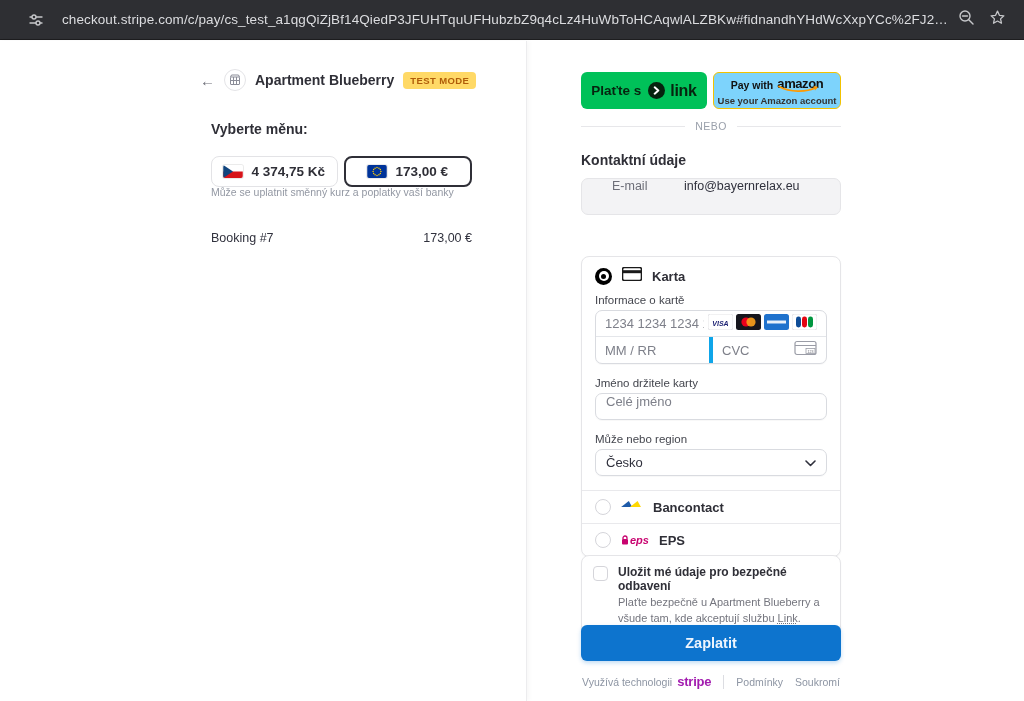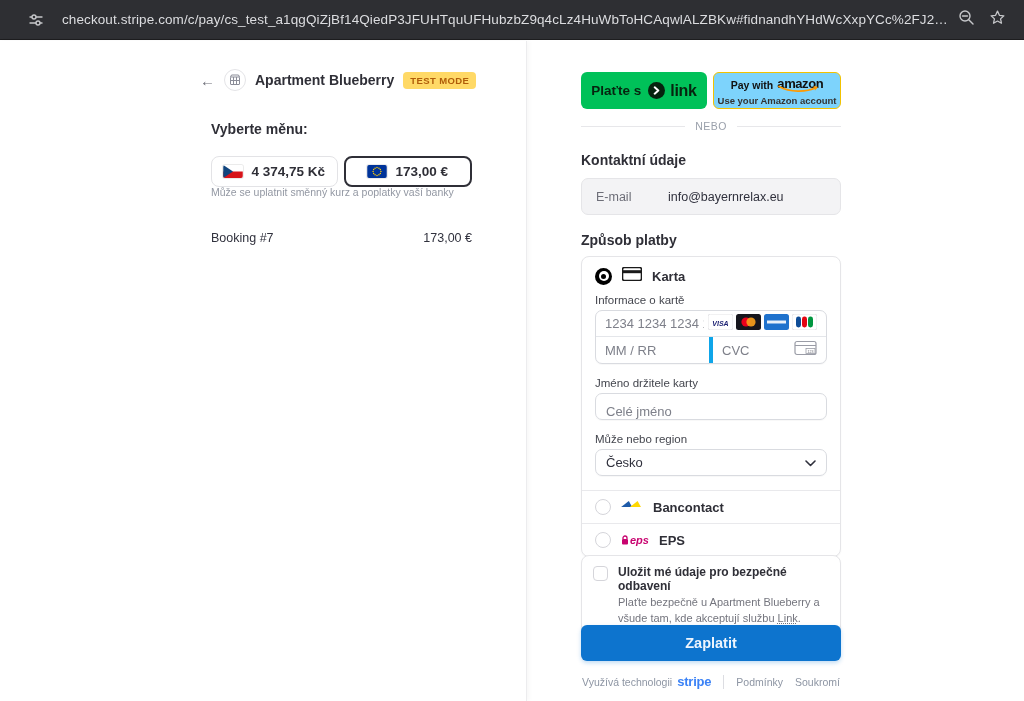--- a/index.html
+++ b/index.html
@@ -60,21 +60,21 @@
   .amazon-smile { position:absolute; left:1px; bottom:-5px; }
   .amazon-line2 { font-size:9.5px; font-weight:700; color:#333; margin-top:5px; }
 
   .nebo { top:79px; display:flex; align-items:center; gap:10px; }
   .nebo .line { flex:1; height:1px; background:#e7e7ea; }
   .nebo .txt { font-size:10.5px; color:#9aa0ab; letter-spacing:.5px; }
 
   .sec-title { font-size:14px; font-weight:700; color:#2f2f37; }
   .contact-title { top:111px; }
   .email-box { top:137px; height:37px; background:#f3f3f5; border:1px solid #e5e5e8;
-    border-radius:7px; display:flex; align-items:center; padding:0 14px; cursor:default; }
+    border-radius:7px; display:flex; padding:0 30px; cursor:default; }
   .email-label { font-size:12.5px; color:#6d6e78; width:72px; }
   .email-value { font-size:12.5px; color:#30313d; }
 
   .payment-title { top:191px; }
   .methods-box { top:215px; background:#fff; border:1px solid #e5e5e8; border-radius:8px;
     box-shadow:0 1px 2px rgba(0,0,0,.04); }
   .karta-head { display:flex; align-items:center; gap:10px; padding:10px 13px 2px; cursor:pointer; }
   .radio-sel { width:17px; height:17px; border-radius:50%; background:#000; position:relative; flex:none; }
   .radio-sel::after { content:""; position:absolute; inset:3.5px; background:#fff; border-radius:50%; }
   .radio-sel::before { content:""; position:absolute; inset:6px; background:#000; border-radius:50%; z-index:1; }
@@ -88,21 +88,21 @@
   .cg-row1 { height:26px; border-bottom:1px solid #e4e6ea; display:flex; align-items:center; padding:0 9px; gap:4px; }
   .cg-row1 input { flex:1; min-width:0; }
   .brand-icons { display:flex; gap:3px; }
   .cg-row2 { display:flex; height:26px; }
   .cg-exp { flex:1; display:flex; align-items:center; padding:0 9px; }
   .cg-cvc { flex:1; border-left:4px solid #0ea5e9; display:flex; align-items:center; padding:0 9px; gap:6px; }
   input { border:none; outline:none; background:transparent; font-family:inherit;
     font-size:13px; color:#30313d; width:100%; }
   input::placeholder { color:#7e808a; }
   .text-input { margin-top:1px; height:27px; border:1px solid #d9dbe0; border-radius:7px;
-    display:flex; align-items:flex-end; padding:0 10px; box-shadow:0 1px 1px rgba(0,0,0,.03); }
+    display:flex; align-items:flex-start; padding:0 10px; box-shadow:0 1px 1px rgba(0,0,0,.03); }
   .spacer14 { height:13px; }
   .select-input { margin-top:1px; height:27px; border:1px solid #d9dbe0; border-radius:7px;
     display:flex; align-items:center; justify-content:space-between; padding:0 10px;
     font-size:13px; color:#30313d; cursor:pointer; box-shadow:0 1px 1px rgba(0,0,0,.03); }
   .alt-method { display:flex; align-items:center; gap:10px; padding:0 13px; height:33px;
     border-top:1px solid #e9e9ec; cursor:pointer; }
 
   .save-box { top:514px; border:1px solid #e5e5e8; border-radius:8px; background:#fff;
     padding:9px 11px 10px; display:flex; gap:10px; box-shadow:0 1px 2px rgba(0,0,0,.04); }
   .checkbox { width:15px; height:15px; border:1px solid #d5d5da; border-radius:4px;
@@ -111,21 +111,21 @@
   .save-desc { font-size:11px; color:#74757e; line-height:1.42; margin-top:2px; }
   .save-desc .lnk { text-decoration:underline dotted; cursor:pointer; }
 
   .pay-btn { top:584px; height:36px; width:260px; background:#0d74ce; border:none; border-radius:6px;
     color:#eef5fd; font-size:14.5px; font-weight:600; cursor:pointer; font-family:inherit;
     box-shadow:0 2px 4px rgba(13,116,206,.25); }
 
   .footer { top:633px; display:flex; align-items:center; justify-content:center; gap:12px;
     color:#8d95a3; font-size:10.5px; }
   .powered { display:flex; align-items:baseline; gap:5px; }
-  .stripe-mark { font-size:13px; font-weight:800; color:#3b82f6; letter-spacing:-.2px;text-align:right; }
+  .stripe-mark { font-size:13px; font-weight:800; color:#a21caf; letter-spacing:-.2px;text-align:right; }
   .foot-div { width:1px; height:14px; background:#dcdde2; }
   .foot-link { cursor:pointer; }
 </style>
 </head>
 <body>
 
 <div class="screen">
 
   <div class="chrome-bar">
     <span class="chrome-tune">
@@ -249,21 +249,20 @@
       <span class="line"></span>
     </div>
 
     <div class="rc sec-title contact-title">Kontaktní údaje</div>
 
     <div class="rc email-box">
       <span class="email-label">E-mail</span>
       <span class="email-value">info@bayernrelax.eu</span>
     </div>
 
-    <div class="rc sec-title payment-title">Způsob platby</div>
 
     <div class="rc methods-box">
       <div class="karta-head">
         <span class="radio-sel"></span>
         <span>
           <svg width="20" height="14" viewBox="0 0 20 14">
             <rect x="0.5" y="0.5" width="19" height="13" rx="2" fill="none" stroke="#1a1a1a" stroke-width="1.6"></rect>
             <rect x="0.5" y="3.2" width="19" height="3" fill="#1a1a1a"></rect>
           </svg>
         </span>

